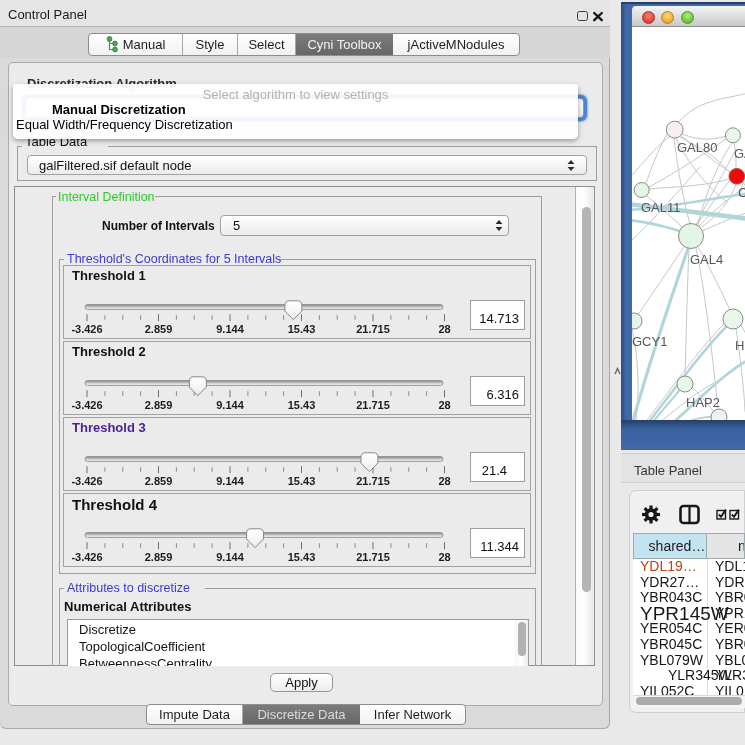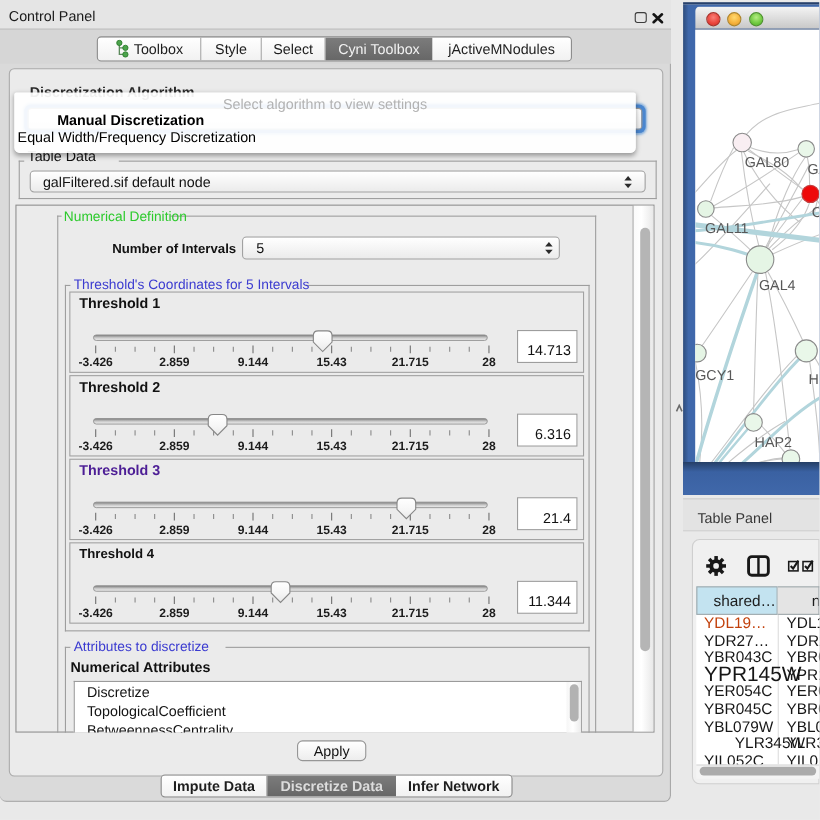--- a/index.html
+++ b/index.html
@@ -27,21 +27,21 @@
      display:flex;font-size:13px;color:#1d1d1d;">
   <div style="width:93px;border-right:1px solid #a8a8a8;display:flex;align-items:center;justify-content:center;">
     <svg width="13" height="17" viewBox="0 0 13 17" style="margin-right:4px;">
       <line x1="3.5" y1="3" x2="3.5" y2="14" stroke="#5c8a5c" stroke-width="1.2"></line>
       <line x1="3.5" y1="7.5" x2="8" y2="7.5" stroke="#5c8a5c" stroke-width="1.2"></line>
       <line x1="3.5" y1="13.5" x2="8" y2="13.5" stroke="#5c8a5c" stroke-width="1.2"></line>
       <circle cx="3.5" cy="3" r="2.4" fill="#4ca44c" stroke="#2e7d2e" stroke-width="0.8"></circle>
       <circle cx="9" cy="7.5" r="2.4" fill="#4ca44c" stroke="#2e7d2e" stroke-width="0.8"></circle>
       <circle cx="9" cy="13.5" r="2.4" fill="#4ca44c" stroke="#2e7d2e" stroke-width="0.8"></circle>
     </svg>
-    <span>Toolbox</span>
+    <span>Manual</span>
     </div>
   <div style="width:54px;border-right:1px solid #a8a8a8;display:flex;align-items:center;justify-content:center;">Style</div>
   <div style="width:57px;border-right:1px solid #a8a8a8;display:flex;align-items:center;justify-content:center;">Select</div>
   <div style="width:97px;background:linear-gradient(#7c7c7c,#676767);color:#f2f2f2;
        display:flex;align-items:center;justify-content:center;">Cyni Toolbox</div>
   <div style="flex:1;display:flex;align-items:center;justify-content:center;">jActiveMNodules</div>
 </div>
 
 <div class="abs" style="left:8px;top:62px;width:595px;height:644px;background:#ebebeb;
      border:1px solid #ababab;border-radius:5px;box-sizing:border-box;"></div>
@@ -71,21 +71,21 @@
      background:#ebebeb;box-sizing:border-box;"></div>
 
 <div class="abs" style="left:575px;top:187px;width:19px;height:478px;border-left:1px solid #b0b0b0;
      background:linear-gradient(90deg,#fafafa,#ffffff 40%,#e8e8e8);box-sizing:border-box;"></div>
 <div class="abs" style="left:582px;top:207px;width:9px;height:385px;border-radius:4.5px;background:#b5b5b5;"></div>
 
 <div class="abs" style="left:52px;top:196px;width:490px;height:470px;border:1px solid #9e9e9e;
      border-top:none;box-sizing:border-box;border-bottom:none;"></div>
 <div class="abs" style="left:52px;top:196px;width:4px;height:1px;background:#9e9e9e;"></div>
 <div class="abs" style="left:155px;top:196px;width:387px;height:1px;background:#9e9e9e;"></div>
-<div class="abs" style="left:58px;top:190px;font-size:12.5px;color:#2dca2d;">Numerical Definition</div>
+<div class="abs" style="left:58px;top:190px;font-size:12.5px;color:#2dca2d;">Interval Definition</div>
 
 <div class="abs" style="left:102px;top:219px;font-size:12px;font-weight:700;color:#111;">Number of Intervals</div>
 <div class="abs" style="left:220px;top:215px;width:289px;height:21px;border:1px solid #a2a2a2;border-radius:4px;
      background:linear-gradient(#ffffff,#ebebeb);box-sizing:border-box;"></div>
 <div class="abs" style="left:233px;top:218px;font-size:13px;color:#111;">5</div>
 <svg class="abs" style="left:494px;top:220px;" width="10" height="11" viewBox="0 0 10 11">
   <path d="M5,0 L8.4,4 L1.6,4 Z" fill="#2a2a2a"></path>
   <path d="M5,11 L8.4,7 L1.6,7 Z" fill="#2a2a2a"></path>
 </svg>
 
@@ -95,21 +95,21 @@
 <div class="abs" style="left:278px;top:259px;width:258px;height:1px;background:#9e9e9e;"></div>
 <div class="abs" style="left:67px;top:252px;font-size:12.5px;color:#3b3bd0;">Threshold's Coordinates for 5 Intervals</div>
 
 <div class="abs" style="left:63px;top:265px;width:468px;height:74px;border:1px solid #a2a2a2;box-sizing:border-box;"></div>
 <div class="abs" style="left:63px;top:341px;width:468px;height:74px;border:1px solid #a2a2a2;box-sizing:border-box;"></div>
 <div class="abs" style="left:63px;top:417px;width:468px;height:74px;border:1px solid #a2a2a2;box-sizing:border-box;"></div>
 <div class="abs" style="left:63px;top:493px;width:468px;height:74px;border:1px solid #a2a2a2;box-sizing:border-box;"></div>
 <div class="abs" style="left:72px;top:268px;font-size:13px;font-weight:700;color:#111;">Threshold 1</div>
 <div class="abs" style="left:72px;top:344px;font-size:13px;font-weight:700;color:#111;">Threshold 2</div>
 <div class="abs" style="left:72px;top:420px;font-size:13px;font-weight:700;color:#4c1d95;">Threshold 3</div>
-<div class="abs" style="left:72px;top:496px;font-size:12px;font-weight:700;color:#111;">Threshold 4</div>
+<div class="abs" style="left:72px;top:496px;font-size:15px;font-weight:700;color:#111;">Threshold 4</div>
 
 <svg class="abs" style="left:0;top:0;" width="610" height="729" viewBox="0 0 610 729">
   <defs>
     <linearGradient id="trk" x1="0" y1="0" x2="0" y2="1">
       <stop offset="0" stop-color="#7b7b7b"></stop>
         <stop offset="0.5" stop-color="#c9c9c9"></stop>
       <stop offset="1" stop-color="#f3f3f3"></stop>
     </linearGradient>
     <linearGradient id="knob" x1="0" y1="0" x2="0" y2="1">
       <stop offset="0" stop-color="#ffffff"></stop>
@@ -233,21 +233,21 @@
 <text x="373" y="561" font-size="11" font-weight="700" fill="#1c1c1c" text-anchor="middle">21.715</text>
 <text x="444.5" y="561" font-size="11" font-weight="700" fill="#1c1c1c" text-anchor="middle">28</text>
 <path d="M 246.52249729523325,533.1999999999999 q 0,-4.4 4.4,-4.4 l 8.2,0 q 4.4,0 4.4,4.4 l 0,5.8 l -8.5,8.6 l -8.5,-8.6 z" fill="url(#knob)" stroke="#868686" stroke-width="1"></path>
 </svg>
 
 <div class="abs" style="left:470px;top:300px;width:55px;height:30px;background:#fff;border:1px solid #9d9d9d;
      box-sizing:border-box;font-size:13px;color:#111;text-align:right;line-height:36px;padding-right:5px;">14.713</div>
 <div class="abs" style="left:470px;top:376px;width:55px;height:30px;background:#fff;border:1px solid #9d9d9d;
      box-sizing:border-box;font-size:13px;color:#111;text-align:right;line-height:36px;padding-right:5px;">6.316</div>
 <div class="abs" style="left:470px;top:452px;width:55px;height:30px;background:#fff;border:1px solid #9d9d9d;
-     box-sizing:border-box;font-size:13px;color:#111;text-align:right;line-height:36px;padding-right:5px;">21.4</div>
+     box-sizing:border-box;font-size:13px;color:#111;text-align:right;line-height:36px;padding-right:17px;">21.4</div>
 <div class="abs" style="left:470px;top:528px;width:55px;height:30px;background:#fff;border:1px solid #9d9d9d;
      box-sizing:border-box;font-size:13px;color:#111;text-align:right;line-height:36px;padding-right:5px;">11.344</div>
 
 <div class="abs" style="left:59px;top:588px;width:477px;height:78px;border:1px solid #9e9e9e;
      border-top:none;border-bottom:none;box-sizing:border-box;"></div>
 <div class="abs" style="left:59px;top:588px;width:5px;height:1px;background:#9e9e9e;"></div>
 <div class="abs" style="left:205px;top:588px;width:331px;height:1px;background:#9e9e9e;"></div>
 <div class="abs" style="left:67px;top:581px;font-size:12.5px;color:#3b3bd0;">Attributes to discretize</div>
 <div class="abs" style="left:64px;top:599px;font-size:13px;font-weight:700;color:#111;">Numerical Attributes</div>
 
@@ -258,21 +258,21 @@
 <div class="abs" style="left:79px;top:622px;font-size:13px;color:#141414;">Discretize</div>
 <div class="abs" style="left:79px;top:639px;font-size:13px;color:#141414;">TopologicalCoefficient</div>
 <div class="abs" style="left:79px;top:656px;width:400px;height:10px;overflow:hidden;font-size:13px;color:#141414;">BetweennessCentrality</div>
 
 <div class="abs" style="left:270px;top:673px;width:63px;height:19px;border:1px solid #969696;border-radius:5px;
      background:linear-gradient(#ffffff,#ededed);box-sizing:border-box;text-align:center;
      font-size:13px;color:#111;line-height:17px;">Apply</div>
 
 <div class="abs" style="left:146px;top:704px;width:320px;height:21px;border:1px solid #8d8d8d;
      border-radius:4px;background:linear-gradient(#ffffff,#f1f1f1);box-sizing:border-box;overflow:hidden;
-     display:flex;font-size:13px;color:#1d1d1d;font-weight:bold;">
+     display:flex;font-size:13px;color:#1d1d1d;">
   <div style="width:95px;border-right:1px solid #a8a8a8;display:flex;align-items:center;justify-content:center;">Impute Data</div>
   <div style="width:117px;background:linear-gradient(#7c7c7c,#676767);color:#dcdcdc;
        display:flex;align-items:center;justify-content:center;">Discretize Data</div>
   <div style="flex:1;display:flex;align-items:center;justify-content:center;">Infer Network</div>
 </div>
 
 <svg class="abs" style="left:613px;top:367px;" width="9" height="9" viewBox="0 0 9 9">
   <path d="M2,7 L4.5,1.5 L7,7" fill="none" stroke="#6a6a6a" stroke-width="1.4"></path>
 </svg>
 

